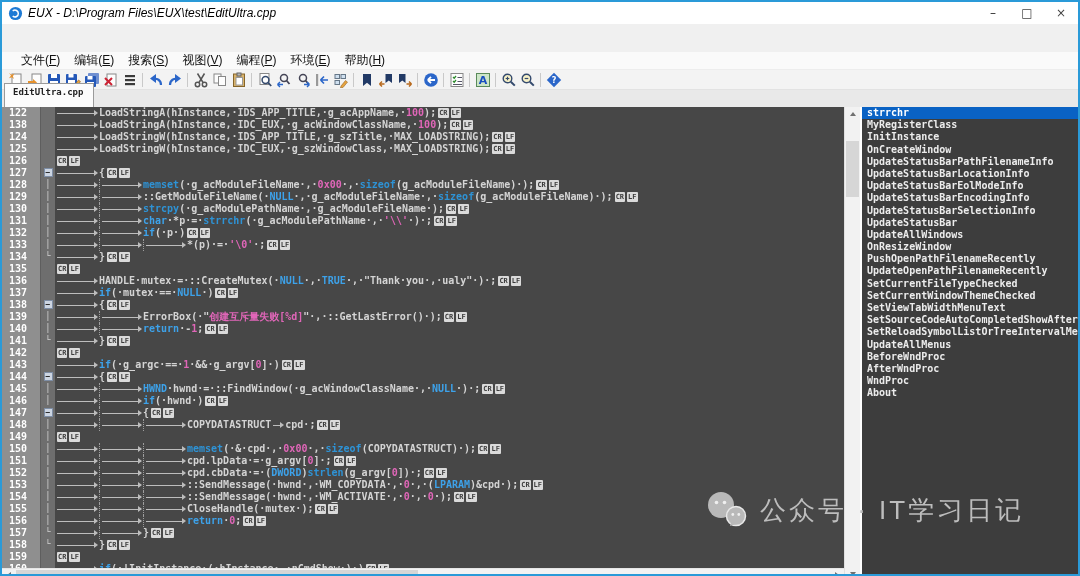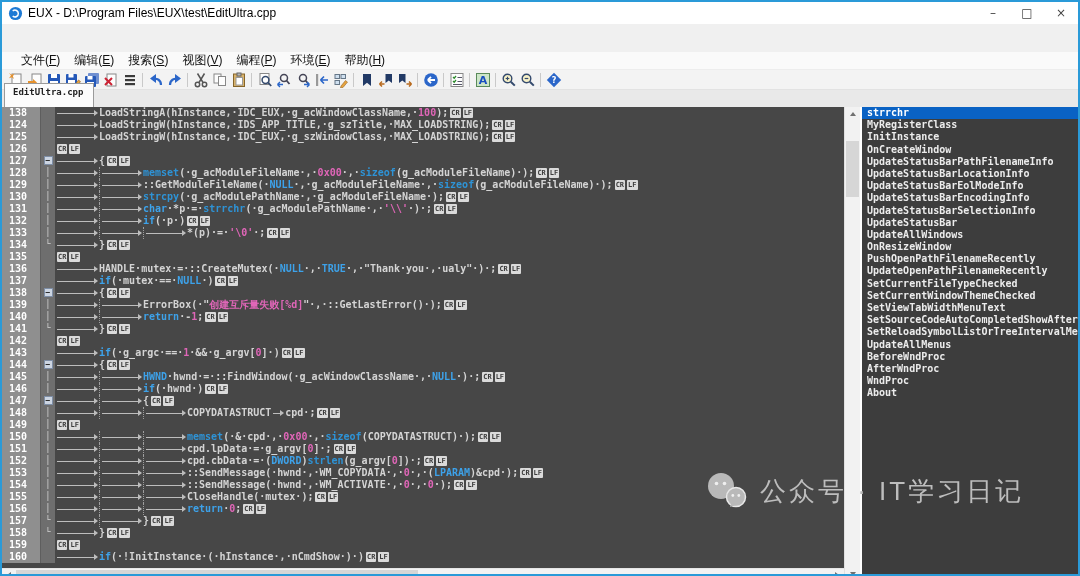--- a/index.html
+++ b/index.html
@@ -3,21 +3,21 @@
 <meta charset="utf-8">
 <style>
   html,body{margin:0;padding:0;background:#9a9a9a;}
   *{box-sizing:border-box;}
   #window{
     width:1080px;height:576px;position:relative;overflow:hidden;
     border:2px solid #2a9ad8;background:#f0f0f0;
     font-family:"Liberation Sans","DejaVu Sans",sans-serif;
   }
   
-  #titlebar{height:22px;background:#fff;display:flex;align-items:center;}
+  #titlebar{height:22px;background:#fff;display:flex;align-items:center;font-style:italic;}
   #app-logo{width:15px;height:15px;margin:0 5px 0 6px;flex:0 0 auto;}
   #title-text{font-size:12px;color:#000;white-space:nowrap;}
   #win-controls{margin-left:auto;display:flex;height:100%;}
   .win-btn{width:34px;height:100%;display:flex;align-items:center;justify-content:center;
     font-size:12px;color:#444;font-family:"DejaVu Sans",sans-serif;}
   
   #menubar{height:18px;background:#fafafa;display:flex;align-items:center;padding-left:12px;border-bottom:1px solid #ededed;margin-top:28px;}
   .menu-item{font-size:12px;color:#111;padding:0 7px;white-space:nowrap;}
   .menu-item u{text-decoration:underline;}
   
@@ -63,21 +63,21 @@
   #symbols{width:218px;background:#3d3d3d;border-left:2px solid #fff;overflow:hidden;}
   .sym{height:12.2px;padding-left:5px;font:700 10px/12.2px "DejaVu Sans Mono",monospace;
     color:#ececec;white-space:nowrap;overflow:hidden;}
   .sym.sel{background:#0a62c4;color:#fff;}
   
   #statusbar{height:21px;background:#f0f0f0;border-top:1px solid #d8d8d8;display:flex;align-items:center;}
   .sb-field{font-size:11px;color:#111;padding:0 6px;white-space:nowrap;overflow:hidden;height:15px;line-height:15px;}
   .sb-field + .sb-field{border-left:1px solid #c8c8c8;}
   .sb-path{flex:1;}
   
-  #watermark{position:absolute;left:702px;top:468px;display:flex;align-items:center;z-index:50;pointer-events:none;}
+  #watermark{position:absolute;left:702px;top:487px;display:flex;align-items:center;z-index:50;pointer-events:none;}
   #wm-text{font-size:26px;letter-spacing:3px;color:#bdbdbd;font-weight:500;white-space:nowrap;}
   #wm-icon{margin-right:10px;}
 </style>
 </head>
 <body>
 
 <div id="window">
 
   <div id="titlebar">
     <svg id="app-logo" viewBox="0 0 16 16">
@@ -285,20 +285,25 @@
       </div>
     </div>
 
   <div id="tabbar">
     <div class="tab">EditUltra.cpp</div>
   </div>
 
   <div id="main">
     <div id="editor-col">
       <div id="lines">
+          <div class="row">
+            <div class="num">122</div>
+            <div class="fold"></div>
+            <div class="code"><span class="ws-tab"></span><span class="tok-d">LoadStringA(hInstance,·IDS_APP_TITLE,·g_acAppName,·</span><span class="tok-n">100</span><span class="tok-d">);</span><span class="eol">CR</span><span class="eol">LF</span></div>
+          </div>
           <div class="row">
             <div class="num">138</div>
             <div class="fold"></div>
             <div class="code"><span class="ws-tab"></span><span class="tok-d">LoadStringA(hInstance,·IDC_EUX,·g_acWindowClassName,·</span><span class="tok-n">100</span><span class="tok-d">);</span><span class="eol">CR</span><span class="eol">LF</span></div>
           </div>
           <div class="row">
             <div class="num">124</div>
             <div class="fold"></div>
             <div class="code"><span class="ws-tab"></span><span class="tok-d">LoadStringW(hInstance,·IDS_APP_TITLE,·g_szTitle,·MAX_LOADSTRING);</span><span class="eol">CR</span><span class="eol">LF</span></div>
           </div>

